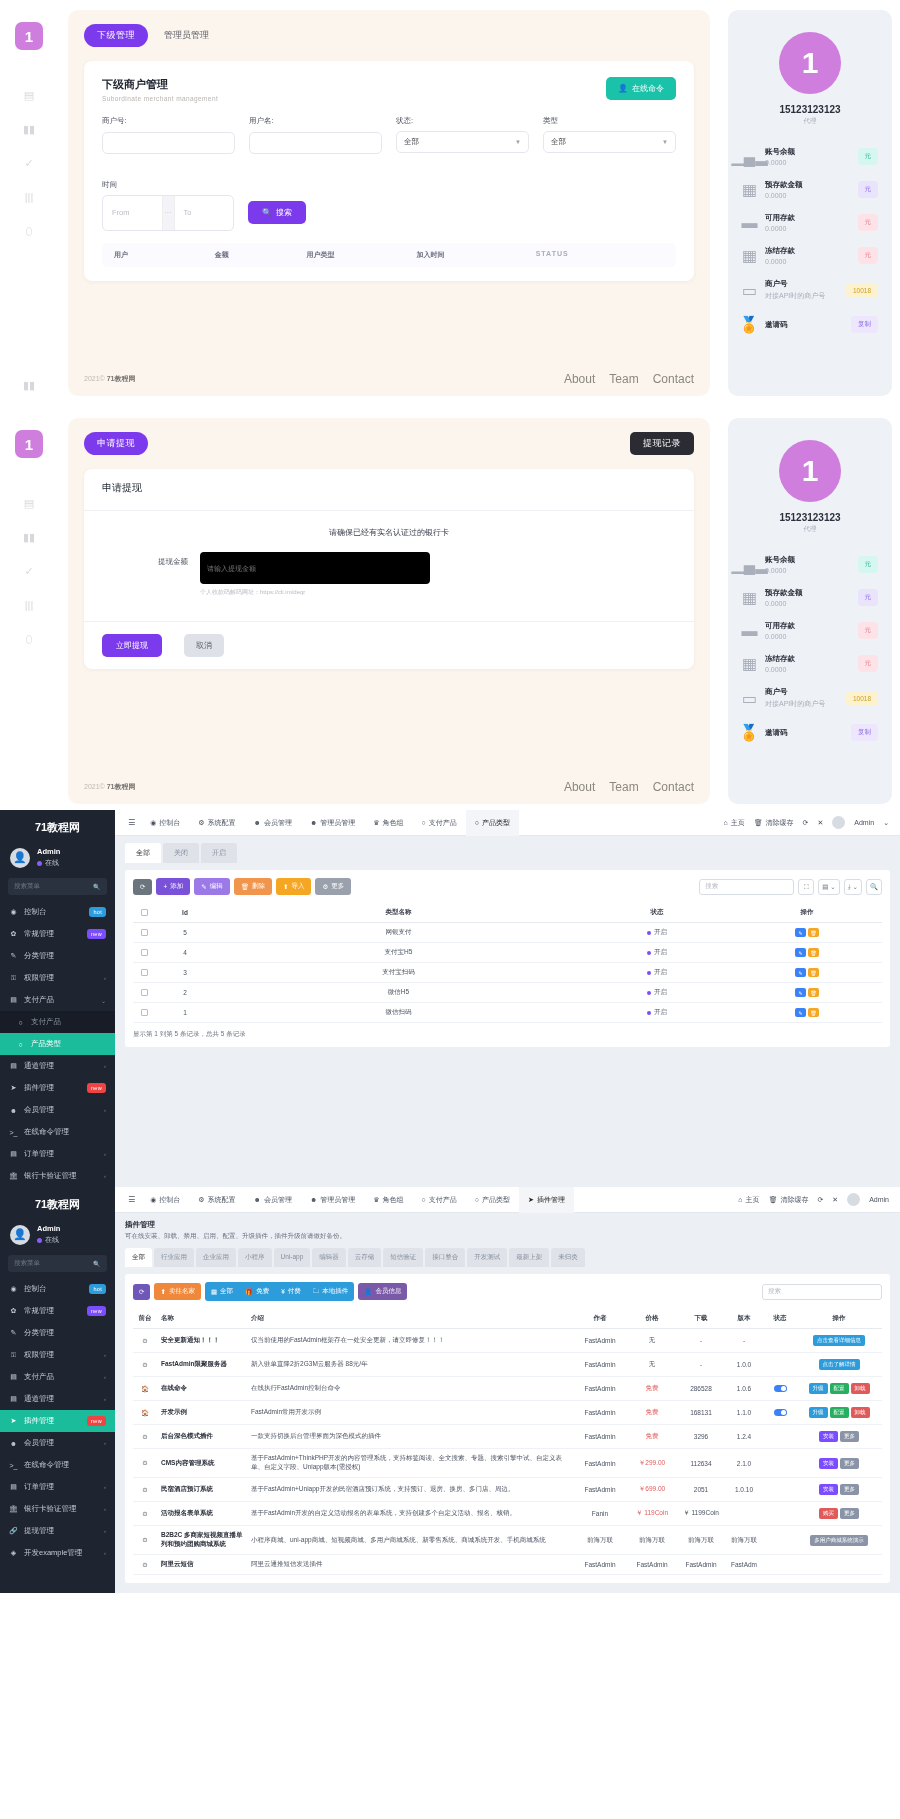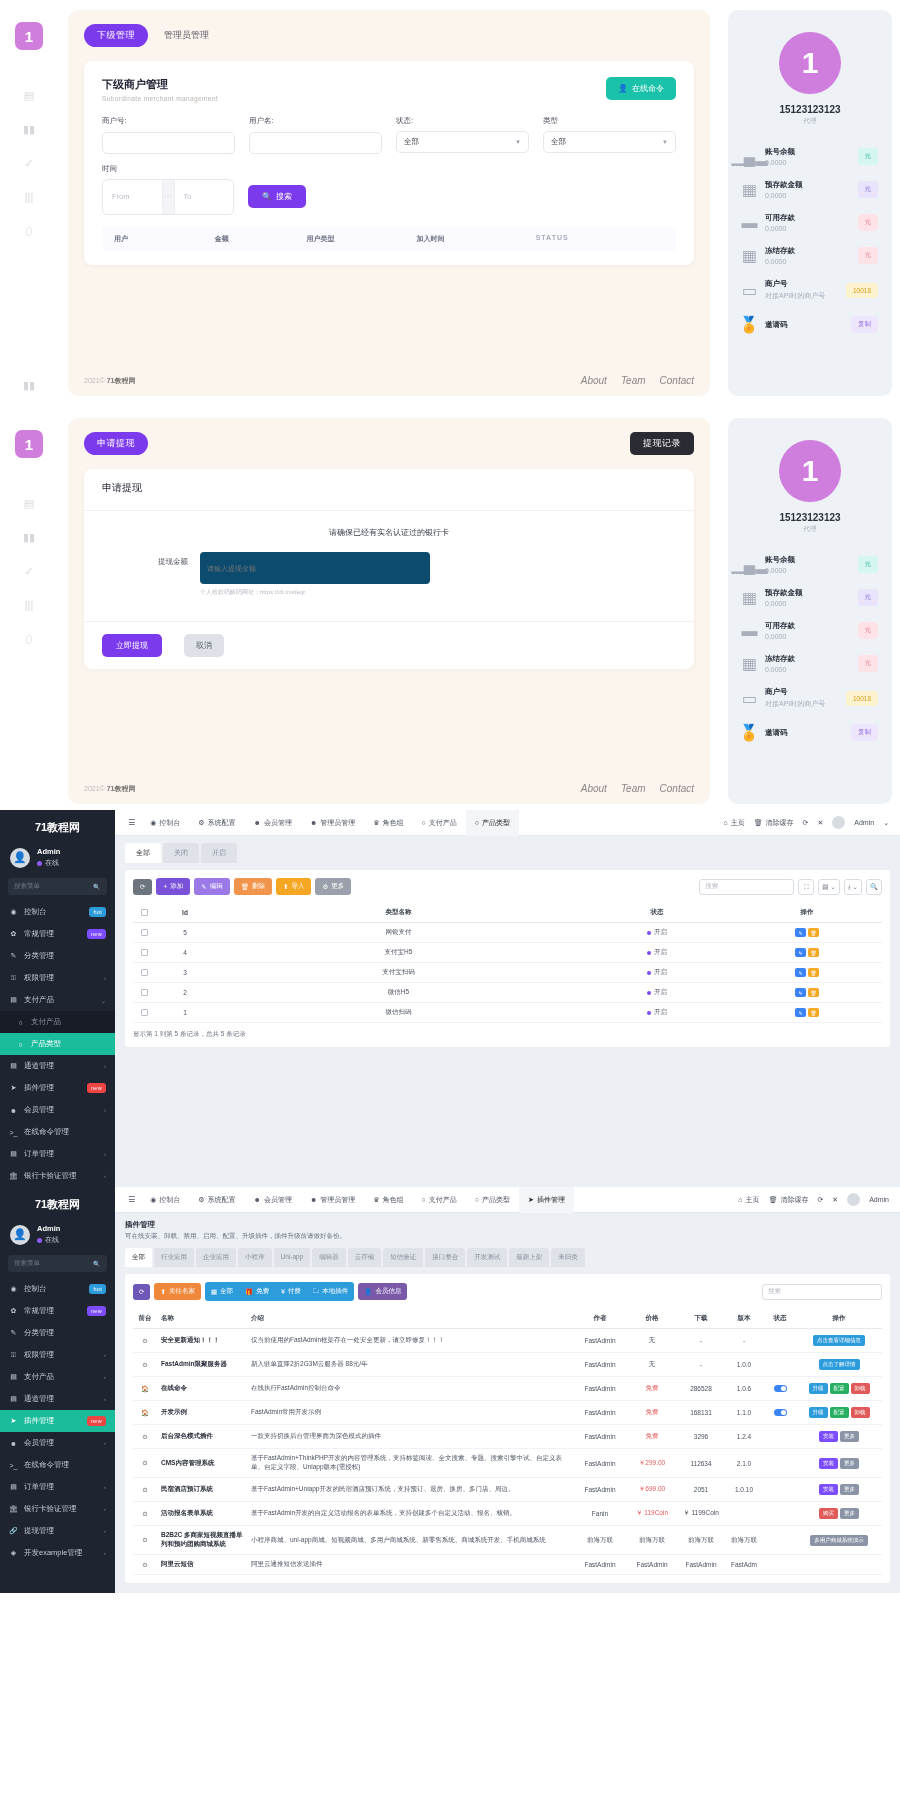--- a/index.html
+++ b/index.html
@@ -36,21 +36,21 @@
   .white-card {
     background:#fff;border-radius:8px;padding:16px 18px 14px 18px;
     box-shadow:0 1px 4px rgba(80,60,40,.06);
   }
   .ttl { font-size:11px;font-weight:700;color:#1f2430;margin-bottom:3px; }
   .sub { font-size:6.5px;color:#b9b4b0;letter-spacing:.4px;margin-bottom:14px; }
   .btn-teal {
     background:#19c2a8;color:#fff;font-size:8px;border-radius:5px;padding:6px 12px;
     display:inline-flex;align-items:center;gap:4px; border:none;
   }
-  .fgrid { display:flex; gap:14px; margin-bottom:10px; }
+  .fgrid { display:flex; gap:14px; margin-bottom:26px; }
   .fcell { flex:1; }
   .flbl { font-size:7.5px;color:#4a4f5c;margin-bottom:5px;display:block; }
   .finp {
     width:100%;height:22px;border:1px solid #e6e6ee;border-radius:5px;
     background:#fff;font-size:7.5px;color:#3a3a44;padding:0 7px;
   }
   .fsel {
     width:100%;height:22px;border:1px solid #e6e6ee;border-radius:5px;background:#fff;
     font-size:7.5px;color:#3a3a44;padding:0 7px;display:flex;align-items:center;justify-content:space-between;
   }
@@ -70,21 +70,21 @@
     background:#fafaff;border-radius:5px;margin-top:12px;display:flex;padding:7px 12px;
   }
   .thead div { font-size:7px;color:#6b7080;font-weight:700; }
   .foot {
     display:flex;justify-content:space-between;align-items:center;
     position:absolute;left:16px;right:16px;bottom:10px;
   }
   .foot .cp { font-size:7px;color:#bdb8b3; }
   .foot .cp b { color:#7a7671;font-weight:700; }
   .foot-links { display:flex;gap:14px; }
-  .foot-links span { font-size:10px;color:#8b8780;font-style:italic; }
+  .foot-links span { font-size:12px;color:#8b8780; }
 
   
   .prof {
     width:164px;flex:0 0 164px;background:#eef1f6;border-radius:10px;
     padding:22px 14px 18px 14px; margin-right:8px;
   }
   .avatar {
     width:62px;height:62px;border-radius:50%;background:#cf7ede;color:#fff;
     font-size:30px;font-weight:600;display:flex;align-items:center;justify-content:center;margin:0 auto 10px;
   }
@@ -346,21 +346,21 @@
 
         <div class="white-card" style="padding:0;">
           <div style="padding:12px 18px;border-bottom:1px solid #f0f0f4;">
             <div class="ttl" style="font-weight:400;font-size:10px;">申请提现</div>
           </div>
           <div style="padding:16px 18px 12px;">
             <div style="text-align:center;font-size:8px;color:#3a3f4c;margin-bottom:14px;">请确保已经有实名认证过的银行卡</div>
             <div style="display:flex;align-items:flex-start;gap:12px;margin-bottom:12px;">
               <div style="width:86px;text-align:right;font-size:7.5px;color:#4a4f5c;padding-top:5px;">提现金额</div>
               <div style="flex:1;max-width:230px;">
-                <input style="width: 100%; height: 20px; border: none; background: #0c4a6e; border-radius: 4px; font-size: 7px; color: rgb(154, 160, 172); padding: 16px 7px;" placeholder="请输入提现金额">
+                <input style="width: 100%; height: 20px; border: none; background: #000000; border-radius: 4px; font-size: 7px; color: rgb(154, 160, 172); padding: 16px 7px;" placeholder="请输入提现金额">
                 <div style="font-size:6px;color:#b6bac4;margin-top:4px;">个人收款码解码网址：https://cli.im/deqr</div>
               </div>
             </div>
           </div>
           <div style="border-top:1px solid #f0f0f4;padding:12px 18px;display:flex;gap:22px;">
             <button class="btn-purple">立即提现</button>
             <button style="background:#dfe1e8;color:#5a5f6c;font-size:8px;border-radius:5px;padding:6px 12px;border:none;">取消</button>
           </div>
         </div>
 

